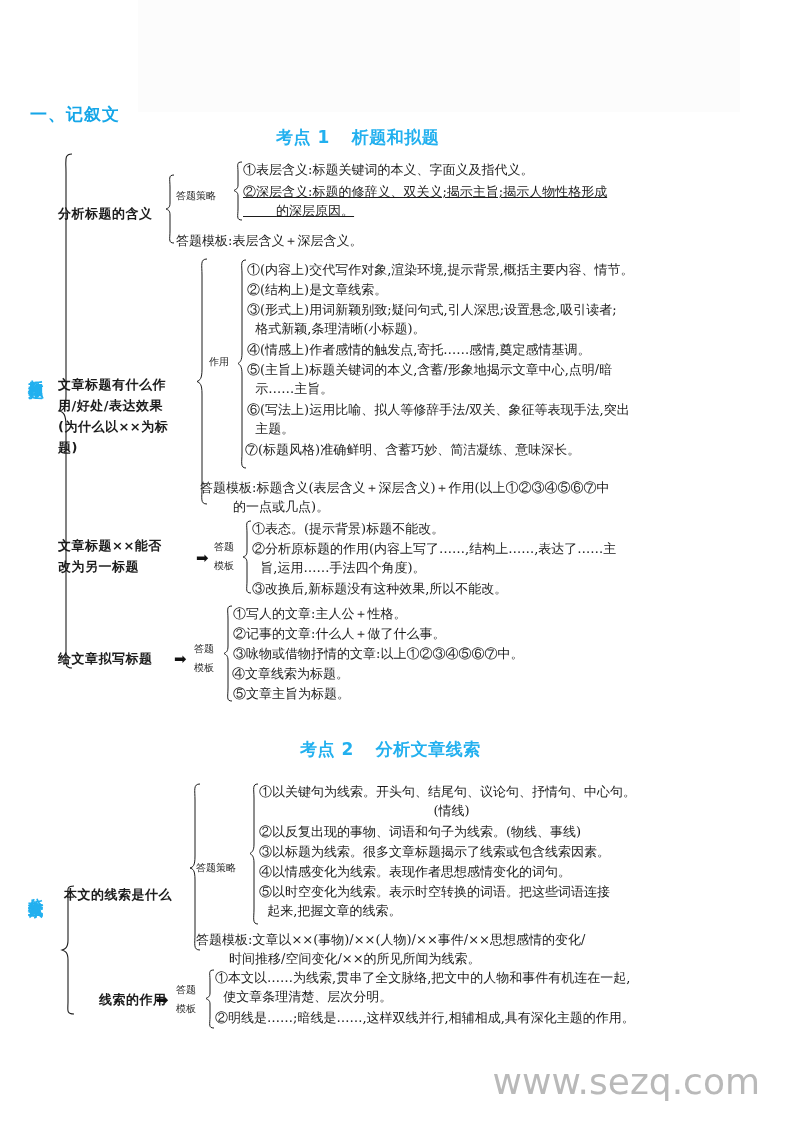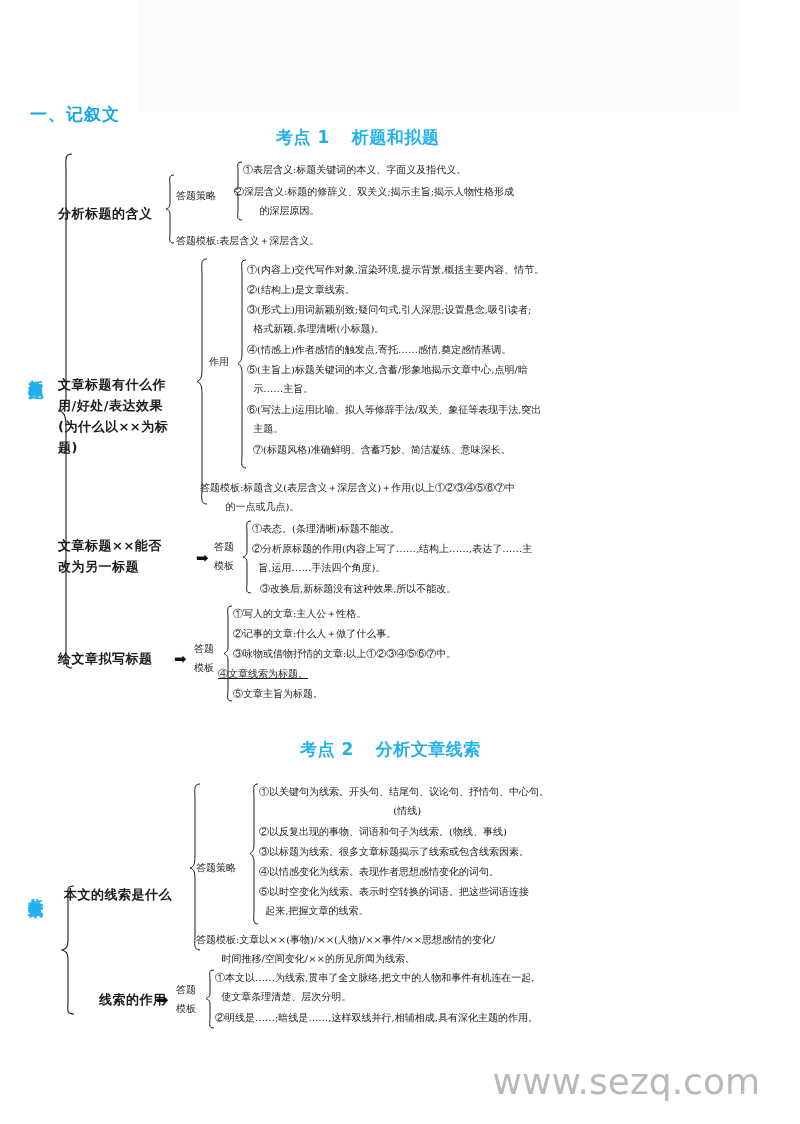--- a/index.html
+++ b/index.html
@@ -65,21 +65,21 @@
     line-height: 1.18;
     letter-spacing: 1px;
   }
   #spine-1 { left: 26px; top: 368px; }
   #spine-2 { left: 26px; top: 886px; }
 
   
   .tnode {
     position: absolute;
     font-family: "DejaVu Serif", "Liberation Serif", serif;
-    font-size: 10px;
+    font-size: 13px;
     line-height: 19px;
     color: #1c1c1c;
     white-space: pre-wrap;
   }
   .tnode.bold {
     font-family: "DejaVu Sans", "Liberation Sans", sans-serif;
     font-weight: bold;
     font-size: 13px;
     line-height: 21px;
     letter-spacing: 0.5px;
@@ -153,21 +153,21 @@
 
 <div class="midlabel" style="left:176px; top:186px;">答题策略</div>
 
 <div class="brace" style="left:232px; top:160px;">
   <svg width="12" height="62" viewBox="0 0 12 62">
     <path d="M10 2 C4 2 6 5 6 12 L6 25 C6 29 4 29 2 30.5 C4 32 6 32 6 36 L6 49 C6 56 4 60 10 60" fill="none" stroke="#1c1c1c" stroke-width="1"></path>
   </svg>
 </div>
 
 <div class="tnode" style="left:243px; top:160px;">①表层含义:标题关键词的本义、字面义及指代义。</div>
-<div class="tnode" style="left:234px; top:182px;">②深层含义:标题的修辞义、双关义;揭示主旨;揭示人物性格形成
+<div class="tnode" style="left:243px; top:182px;text-decoration:underline;">②深层含义:标题的修辞义、双关义;揭示主旨;揭示人物性格形成
         的深层原因。</div>
 
 <div class="tnode" style="left:176px; top:231px;">答题模板:表层含义＋深层含义。</div>
 
 <div class="tnode bold" style="left:58px; top:374px; width:140px;">文章标题有什么作
 用/好处/表达效果
 (为什么以××为标
 题)</div>
 
 <div class="brace" style="left:195px; top:257px;">
@@ -186,61 +186,61 @@
 
 <div class="tnode" style="left:247px; top:260px;">①(内容上)交代写作对象,渲染环境,提示背景,概括主要内容、情节。</div>
 <div class="tnode" style="left:247px; top:280px;">②(结构上)是文章线索。</div>
 <div class="tnode" style="left:247px; top:300px;">③(形式上)用词新颖别致;疑问句式,引人深思;设置悬念,吸引读者;
   格式新颖,条理清晰(小标题)。</div>
 <div class="tnode" style="left:247px; top:340px;">④(情感上)作者感情的触发点,寄托……感情,奠定感情基调。</div>
 <div class="tnode" style="left:247px; top:360px;">⑤(主旨上)标题关键词的本义,含蓄/形象地揭示文章中心,点明/暗
   示……主旨。</div>
 <div class="tnode" style="left:247px; top:400px;">⑥(写法上)运用比喻、拟人等修辞手法/双关、象征等表现手法,突出
   主题。</div>
-<div class="tnode" style="left:253px; top:440px;">⑦(标题风格)准确鲜明、含蓄巧妙、简洁凝练、意味深长。</div>
+<div class="tnode" style="left:245px; top:440px;">⑦(标题风格)准确鲜明、含蓄巧妙、简洁凝练、意味深长。</div>
 
 <div class="tnode" style="left:200px; top:478px;">答题模板:标题含义(表层含义＋深层含义)＋作用(以上①②③④⑤⑥⑦中
         的一点或几点)。</div>
 
 <div class="tnode bold" style="left:58px; top:535px; width:142px;">文章标题××能否
 改为另一标题</div>
 
 <div class="arrow" style="left:196px; top:551px;">➡</div>
 
 <div class="midlabel" style="left:214px; top:537px;">答题
 模板</div>
 
 <div class="brace" style="left:241px; top:519px;">
   <svg width="12" height="76" viewBox="0 0 12 76">
     <path d="M10 2 C4 2 6 6 6 14 L6 32 C6 37 4 37 2 38 C4 39 6 39 6 44 L6 62 C6 70 4 74 10 74" fill="none" stroke="#1c1c1c" stroke-width="1"></path>
   </svg>
 </div>
 
-<div class="tnode" style="left:252px; top:519px;">①表态。(条理清晰)标题不能改。</div>
+<div class="tnode" style="left:252px; top:519px;">①表态。(提示背景)标题不能改。</div>
 <div class="tnode" style="left:252px; top:539px;">②分析原标题的作用(内容上写了……,结构上……,表达了……主
   旨,运用……手法四个角度)。</div>
-<div class="tnode" style="left:252px; top:579px;margin-left:8px;">③改换后,新标题没有这种效果,所以不能改。</div>
+<div class="tnode" style="left:252px; top:579px;">③改换后,新标题没有这种效果,所以不能改。</div>
 
 <div class="tnode bold" style="left:58px; top:648px;">给文章拟写标题</div>
 
 <div class="arrow" style="left:174px; top:652px;">➡</div>
 
 <div class="midlabel" style="left:194px; top:639px;">答题
 模板</div>
 
 <div class="brace" style="left:222px; top:604px;">
   <svg width="12" height="100" viewBox="0 0 12 100">
     <path d="M10 2 C4 2 6 6 6 15 L6 42 C6 48 4 48 2 49.5 C4 51 6 51 6 57 L6 84 C6 93 4 97 10 97" fill="none" stroke="#1c1c1c" stroke-width="1"></path>
   </svg>
 </div>
 
 <div class="tnode" style="left:233px; top:604px;">①写人的文章:主人公＋性格。</div>
 <div class="tnode" style="left:233px; top:624px;">②记事的文章:什么人＋做了什么事。</div>
 <div class="tnode" style="left:233px; top:644px;">③咏物或借物抒情的文章:以上①②③④⑤⑥⑦中。</div>
-<div class="tnode" style="left:218px; top:664px;text-decoration:underline;">④文章线索为标题。</div>
+<div class="tnode" style="left:232px; top:664px;">④文章线索为标题。</div>
 <div class="tnode" style="left:233px; top:684px;">⑤文章主旨为标题。</div>
 
 <div class="kaodian" id="kaodian-2">
   <span class="kd-num">考点 2</span><span>分析文章线索</span>
 </div>
 
 <div class="spine-label" id="spine-2">分析文章线索</div>
 
 <div class="brace" style="left:60px; top:884px;">
   <svg width="16" height="132" viewBox="0 0 16 132">

